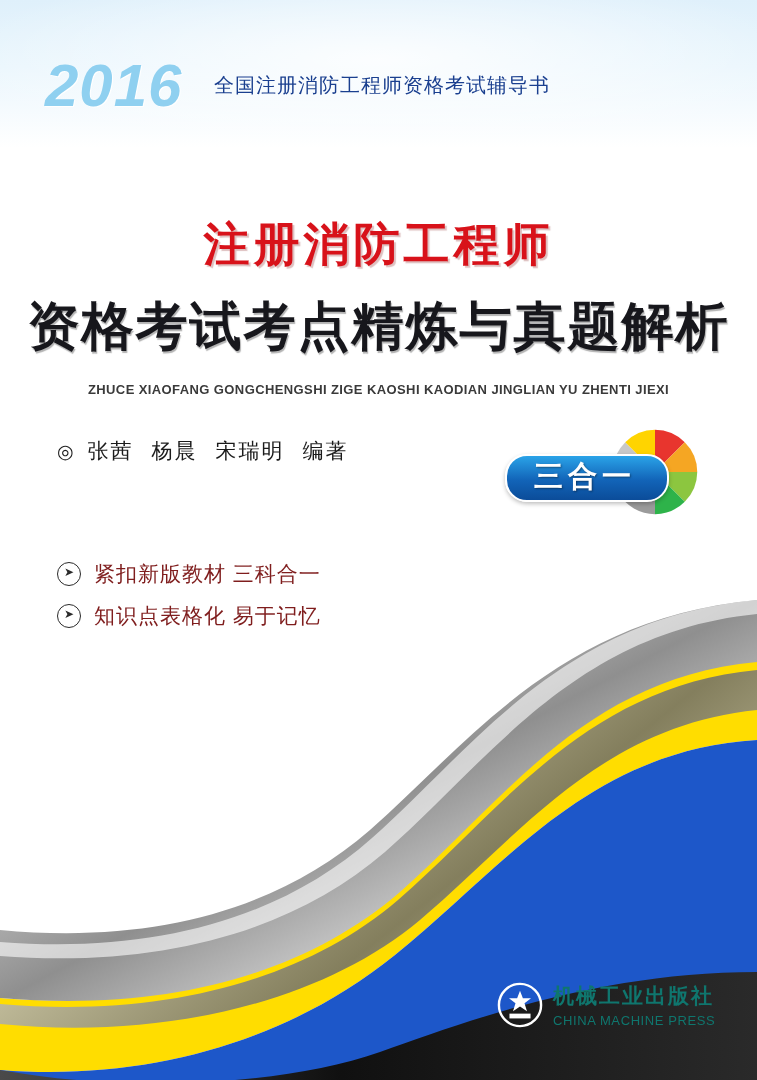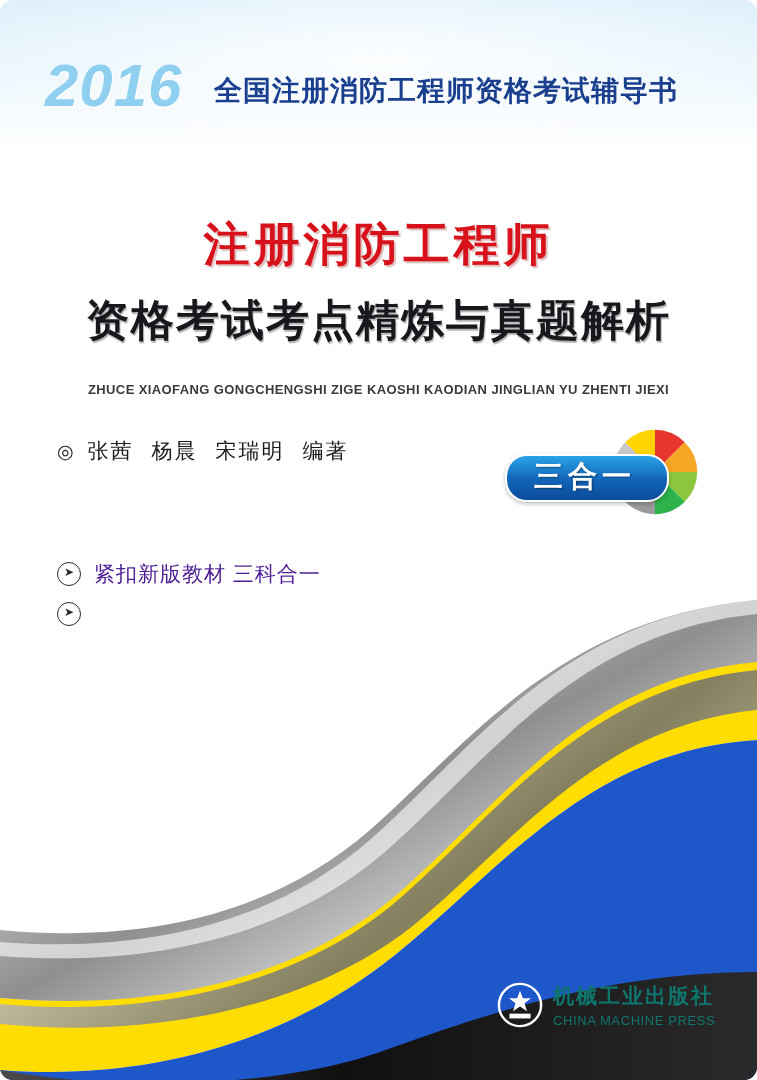--- a/index.html
+++ b/index.html
@@ -10,21 +10,20 @@
   body {
     font-family: "Liberation Sans", sans-serif;
   }
   .cover {
     position: relative;
     width: 757px;
     height: 1080px;
     overflow: hidden;
     background: #ffffff;
     margin: 0 auto;
-    border-radius: 13px;
   }
 
   
   .top-banner {
     position: absolute;
     left: 0;
     top: 0;
     width: 757px;
     height: 148px;
     background: linear-gradient(180deg, #dff0fb 0%, #eaf6fd 45%, #ffffff 100%);
@@ -46,22 +45,22 @@
     font-style: italic;
     letter-spacing: 1px;
     color: #8fd0f0;
     text-shadow: 1px 1px 0 #ffffff;
     line-height: 1;
   }
   .banner-title {
     position: absolute;
     left: 214px;
     top: 72px;
-    font-size: 28px;
-    font-weight: bold;
+    font-size: 20px;
+    font-weight: normal;
     color: #1a3f8f;
     letter-spacing: 1px;
     white-space: nowrap;
   }
 
   
   .main-title {
     position: absolute;
     left: 0;
     top: 214px;
@@ -72,21 +71,21 @@
     color: #d8121a;
     letter-spacing: 4px;
     text-shadow: 2px 2px 1px rgba(120,0,0,0.25);
   }
   .sub-title {
     position: absolute;
     left: 0;
     top: 292px;
     width: 757px;
     text-align: center;
-    font-size: 43px;
+    font-size: 52px;
     font-weight: bold;
     color: #17171c;
     letter-spacing: 2px;
     text-shadow: 1px 2px 1px rgba(0,0,0,0.3);
   }
   .pinyin {
     position: absolute;
     left: 0;
     top: 382px;
     width: 757px;
@@ -173,21 +172,21 @@
     border: 1.6px solid #2b2b2b;
     color: #2b2b2b;
     font-size: 12px;
     line-height: 19px;
     text-align: center;
     margin-right: 13px;
     flex: 0 0 auto;
   }
   .bullet-text {
     font-size: 21px;
-    color: #4c1d95;
+    color: #7f1d1d;
     letter-spacing: 1px;
   }
 
   
   .art {
     position: absolute;
     left: 0;
     top: 600px;
     width: 757px;
     height: 480px;
@@ -263,20 +262,21 @@
     <div class="badge-text">三合一</div>
   </div>
 
   <div class="bullets">
     <div class="bullet">
       <div class="bullet-icon">➤</div>
       <div class="bullet-text">紧扣新版教材  三科合一</div>
     </div>
     <div class="bullet">
       <div class="bullet-icon">➤</div>
+      <div class="bullet-text">知识点表格化  易于记忆</div>
     </div>
   </div>
 
   <svg class="art" viewBox="0 0 757 480" preserveAspectRatio="none">
     <defs>
       <linearGradient id="silver" x1="0" y1="0" x2="1" y2="1">
         <stop offset="0%" stop-color="#ffffff"></stop>
         <stop offset="25%" stop-color="#d7d7d7"></stop>
         <stop offset="50%" stop-color="#8f8f8f"></stop>
         <stop offset="72%" stop-color="#d9d9d9"></stop>

